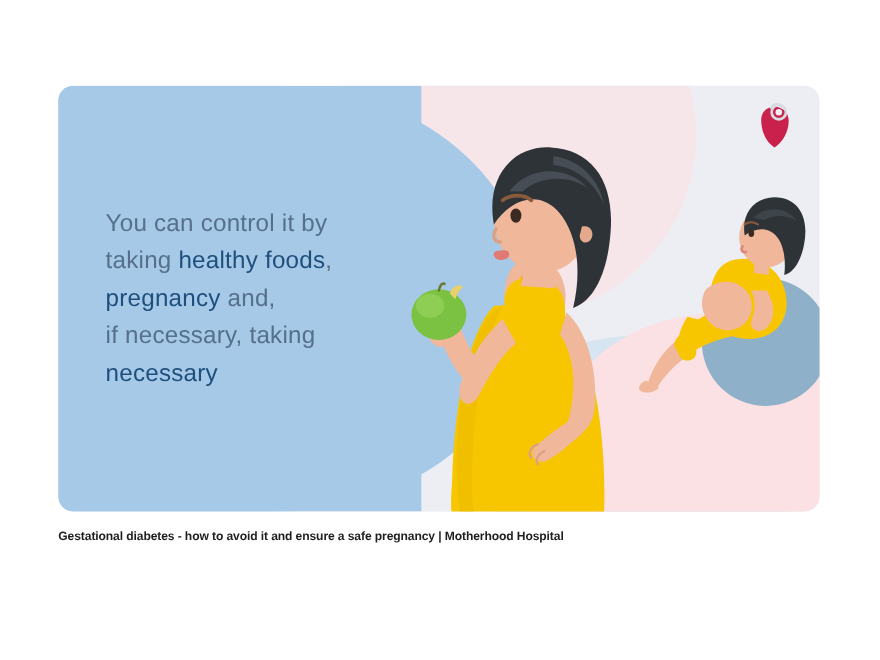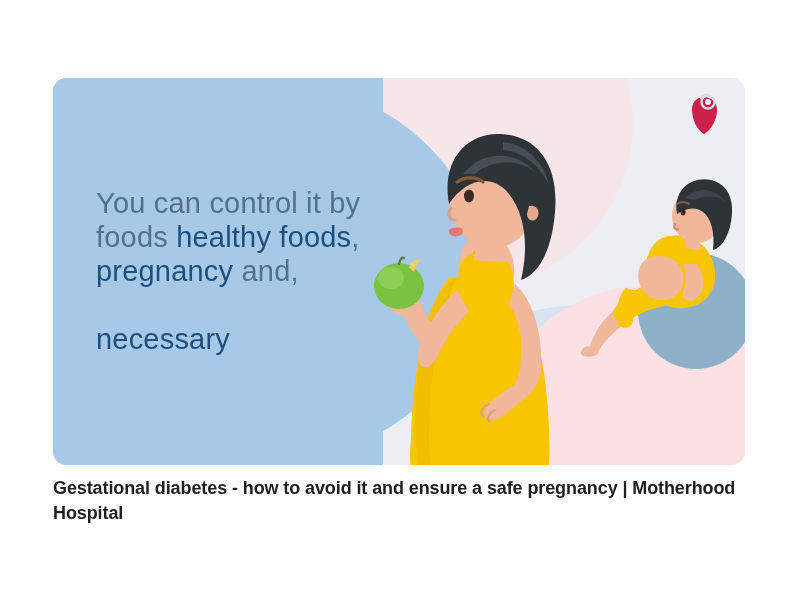--- a/index.html
+++ b/index.html
@@ -86,21 +86,21 @@
     height: 387px;
     background: #a5c9e6;
   }
 
   
   #headline {
     position: absolute;
     left: 43px;
     top: 108px;
     width: 330px;
-    font-size: 29px;
+    font-size: 22px;
     line-height: 34px;
     color: #56708c;
     letter-spacing: 0.2px;
   }
   #headline b {
     color: #1e4f7d;
     font-weight: 400;
   }
 
   
@@ -118,44 +118,44 @@
   
   #woman-main { left: 300px; top: 50px; width: 230px; height: 340px; }
   #woman-ball { left: 520px; top: 90px; width: 190px; height: 210px; }
 
   
   #caption {
     position: absolute;
     left: 53px;
     top: 476px;
     width: 690px;
-    font-size: 18px;
+    font-size: 11px;
     font-weight: 700;
     line-height: 25px;
     color: #1f1f1f;
     letter-spacing: -0.1px;
   }
 </style>
 </head>
 <body>
 
 <div id="result-card">
 
   <div class="bg-right"></div>
   <div class="bg-pink-arc"></div>
   <div class="bg-blue-wash"></div>
   <div class="bg-pink-blob"></div>
   <div class="bg-blue-panel"></div>
   <div class="bg-blue-panel-2"></div>
 
   <div id="headline">
     <span>You can control it by</span><br>
-    <span>foods </span><b>healthy foods</b><span>,</span><br>
+    <span>taking </span><b>healthy foods</b><span>,</span><br>
     <b>pregnancy</b><span> and,</span><br>
-    <br>
+    <span>if necessary, taking</span><br>
     <b>necessary</b>
   </div>
 
   <svg id="logo" viewBox="0 0 34 44">
     <path d="M5 17 C5 9 11 5 17 5 C24 5 30 10 30 18 C30 28 24 38 17 42 C10 38 5 28 5 17 Z" fill="#c9214b"></path>
     <circle cx="21" cy="10" r="6.5" fill="none" stroke="#d7dbe2" stroke-width="2.4"></circle>
     <path d="M14 6 C16 2 21 2 23 4" fill="none" stroke="#d7dbe2" stroke-width="2.2" stroke-linecap="round"></path>
     <circle cx="21" cy="10" r="3" fill="#eceef3"></circle>
   </svg>
 

